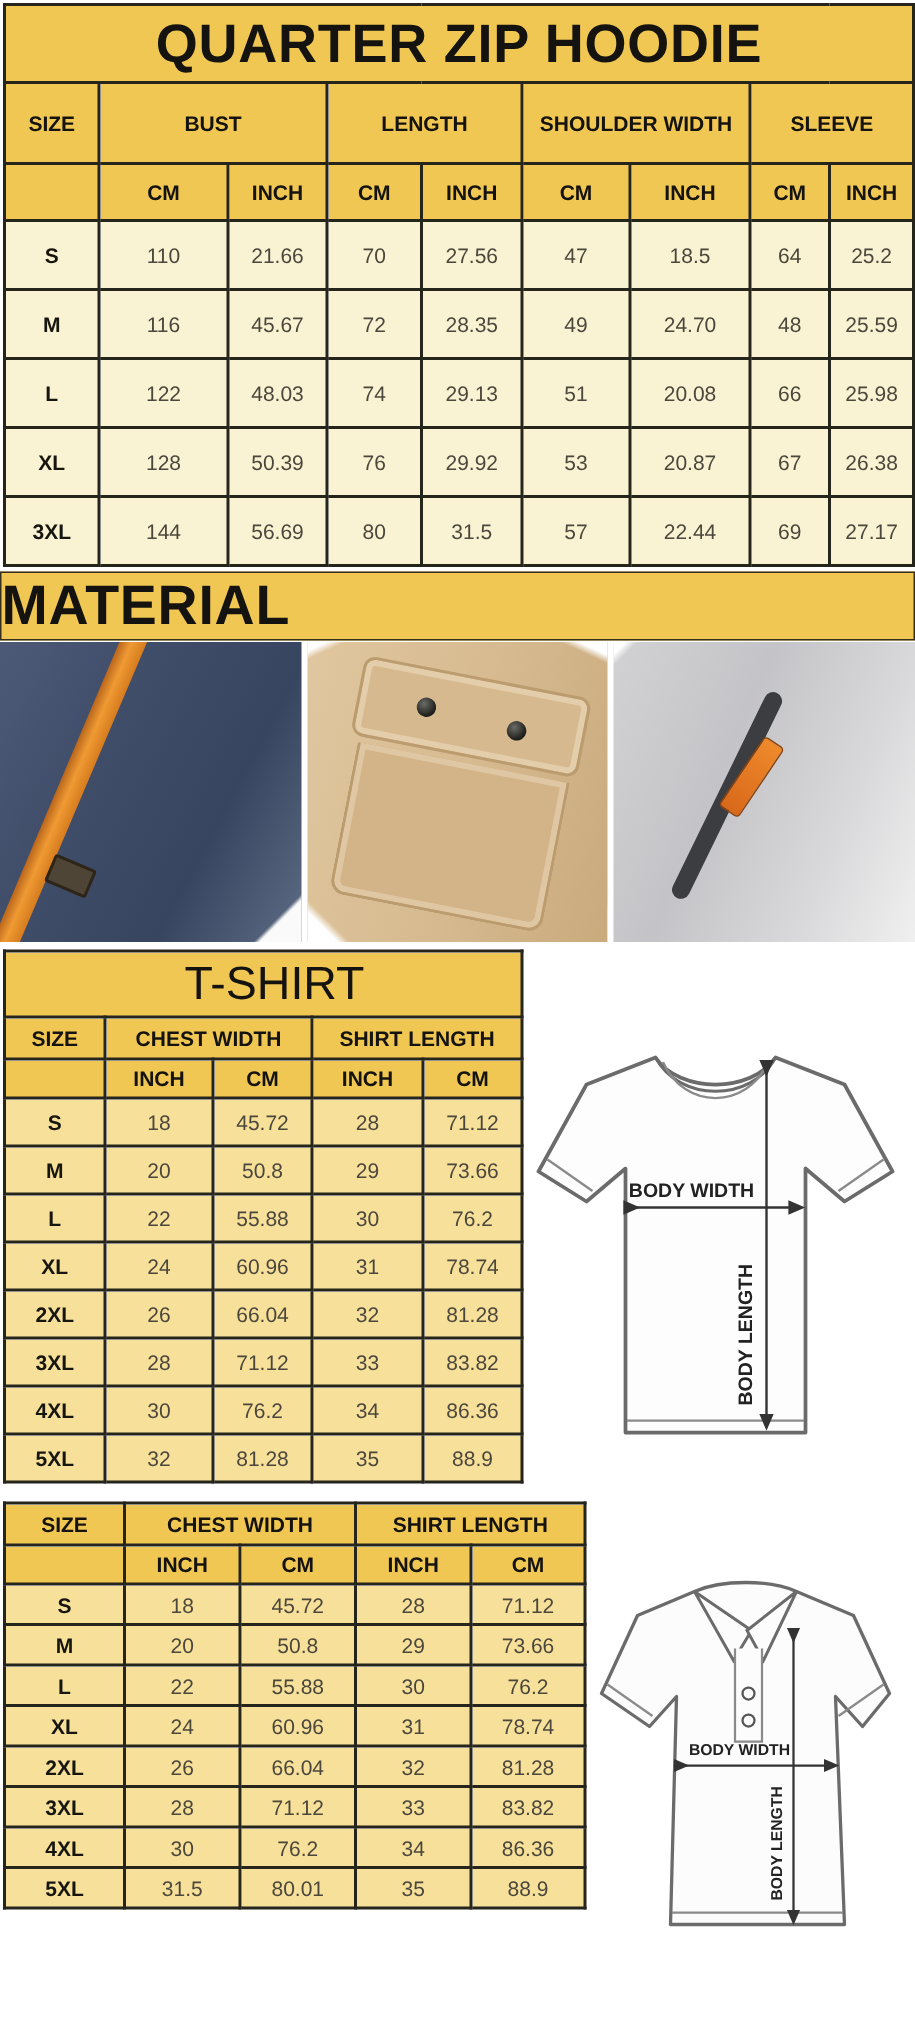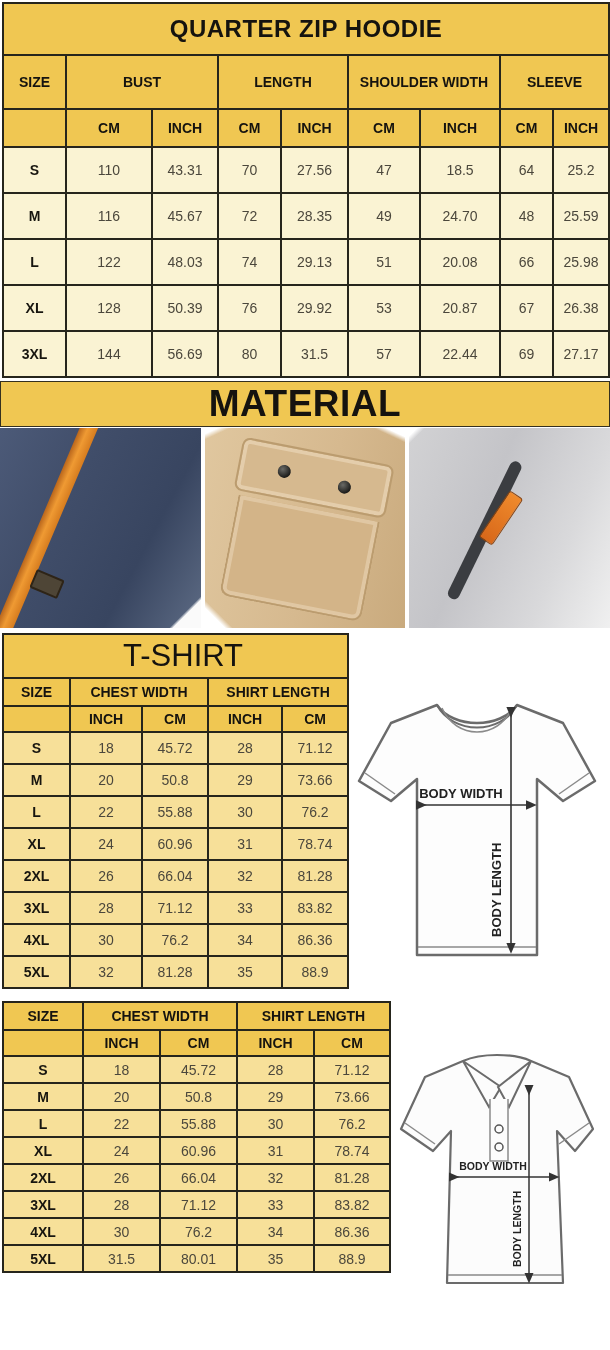--- a/index.html
+++ b/index.html
@@ -13,29 +13,29 @@
     border:2px solid #26251c;text-align:center;vertical-align:middle;
     padding:0;overflow:hidden;
   }
   .tbl-title{background:#F0C752;color:#15130f;font-weight:700;}
   .group-row th,.unit-row th{background:#F0C752;color:#15130f;font-weight:700;}
   td{color:#4b473c;}
   td.size-cell{font-weight:700;color:#17150f;}
 
   
   .hoodie-table{width:606px;margin:2px 0 0 2px;}
-  .hoodie-table .tbl-title{font-size:24px;height:50px;letter-spacing:.5px;}
+  .hoodie-table .tbl-title{font-size:36px;height:50px;letter-spacing:.5px;}
   .hoodie-table .group-row th{height:52px;font-size:14px;}
   .hoodie-table .unit-row th{height:36px;font-size:14px;}
   .hoodie-table td{height:44px;font-size:14px;background:#FAF3D3;}
 
   
   .material-band{
     margin-top:3px;height:44px;background:#F0C752;border:1px solid #35301f;
-    display:flex;align-items:center;justify-content:center;
+    display:flex;align-items:center;
     font-size:37px;font-weight:700;color:#15130f;letter-spacing:.5px;
   }
   .photos{margin-top:1px;display:flex;gap:4px;height:200px;}
   .photo{flex:1;position:relative;overflow:hidden;}
   .photo1{background:
     linear-gradient(315deg,#fafafa 0 7%,rgba(250,250,250,0) 8%),
     linear-gradient(118deg,#4c5a78 0%,#404d69 35%,#384560 68%,#5d6b84 100%);}
   .strap{position:absolute;left:88px;top:-18px;width:17px;height:250px;
     background:linear-gradient(90deg,#b9661c,#ef9a33 45%,#d67c1f);
     transform:rotate(23deg);transform-origin:top center;border-radius:3px;}
@@ -121,21 +121,21 @@
         <th>CM</th>
         <th>INCH</th>
         <th>CM</th>
         <th>INCH</th>
       </tr>
     </thead>
     <tbody>
         <tr>
           <td class="size-cell">S</td>
           <td>110</td>
-          <td>43.31</td>
+          <td>21.66</td>
           <td>70</td>
           <td>27.56</td>
           <td>47</td>
           <td>18.5</td>
           <td>64</td>
           <td>25.2</td>
         </tr>
         <tr>
           <td class="size-cell">M</td>
           <td>116</td>

